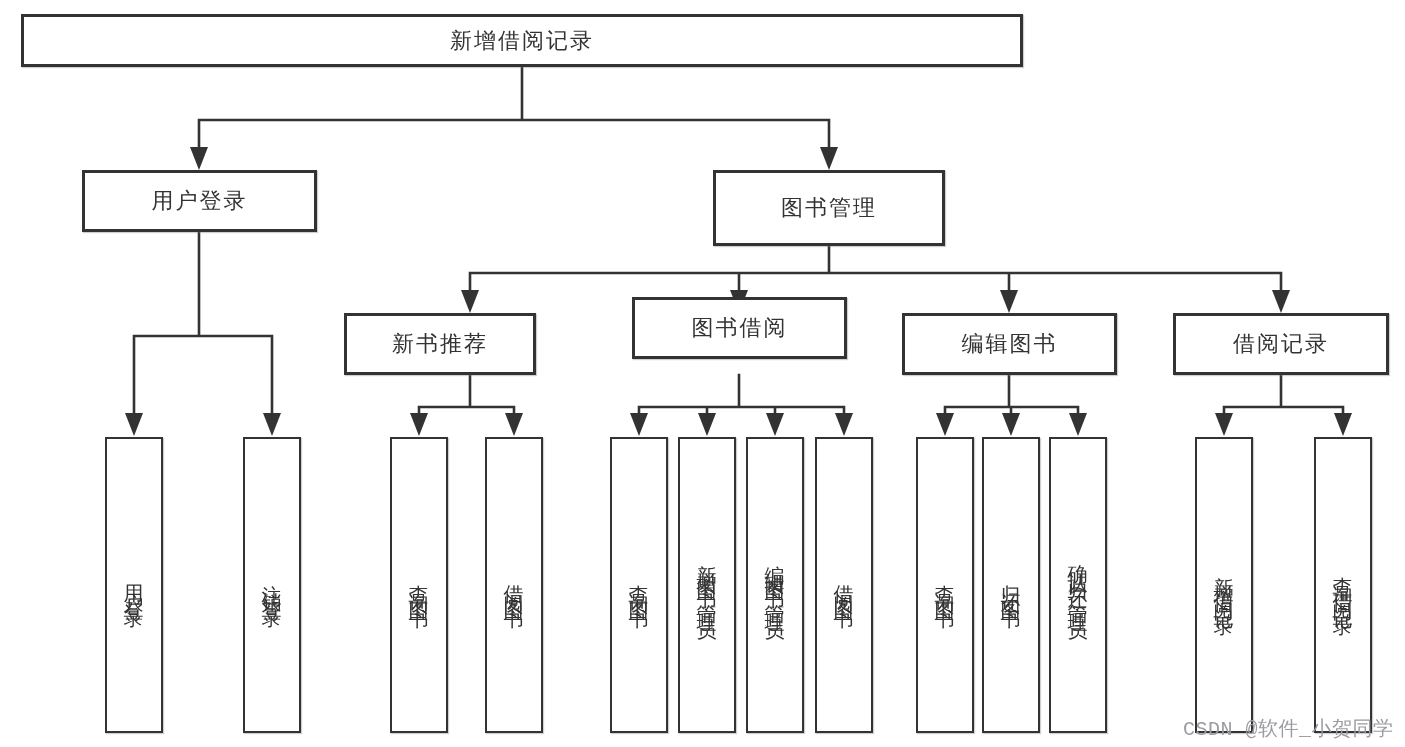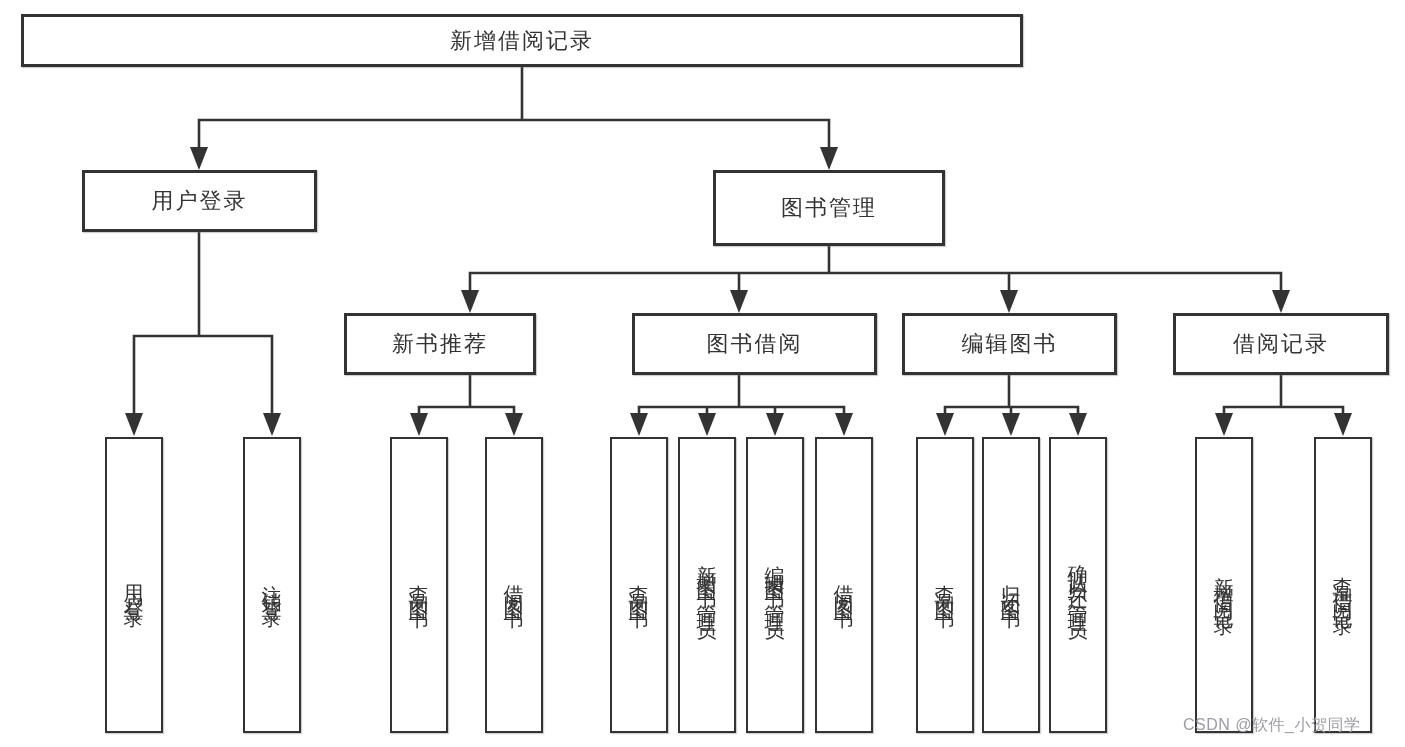--- a/index.html
+++ b/index.html
@@ -41,25 +41,26 @@
     text-orientation: mixed;
     font-size: 20px;
     line-height: 1.1;
     letter-spacing: 8px;
     white-space: nowrap;
   }
   .watermark {
     position: absolute;
     left: 1183px;
     top: 715px;
-    font-size: 16px;
+    font-size: 20px;
     letter-spacing: 0.5px;
     color: #9b9ba1;
     white-space: nowrap;
     z-index: 5;
+    font-family: Liberation Mono, monospace;
   }
 </style>
 </head>
 <body>
 
 <div class="canvas">
 
   <svg class="connectors" viewBox="0 0 1405 747" xmlns="http://www.w3.org/2000/svg">
     <g stroke="#333333" stroke-width="2.6" fill="none" stroke-linecap="square">
 
@@ -110,21 +111,21 @@
   <div class="box hbox" style="left:82px;top:170px;width:235px;height:62px">
     <span>用户登录</span>
   </div>
   <div class="box hbox" style="left:713px;top:170px;width:232px;height:76px">
     <span>图书管理</span>
   </div>
 
   <div class="box hbox" style="left:344px;top:313px;width:192px;height:62px">
     <span>新书推荐</span>
   </div>
-  <div class="box hbox" style="left:632px;top:313px;width:245px;height:62px">
+  <div class="box hbox" style="left:632px;top:297px;width:215px;height:62px">
     <span>图书借阅</span>
   </div>
   <div class="box hbox" style="left:902px;top:313px;width:215px;height:62px">
     <span>编辑图书</span>
   </div>
   <div class="box hbox" style="left:1173px;top:313px;width:216px;height:62px">
     <span>借阅记录</span>
   </div>
 
   <div class="box vbox" style="left:105px;top:437px;width:58px;height:296px">

